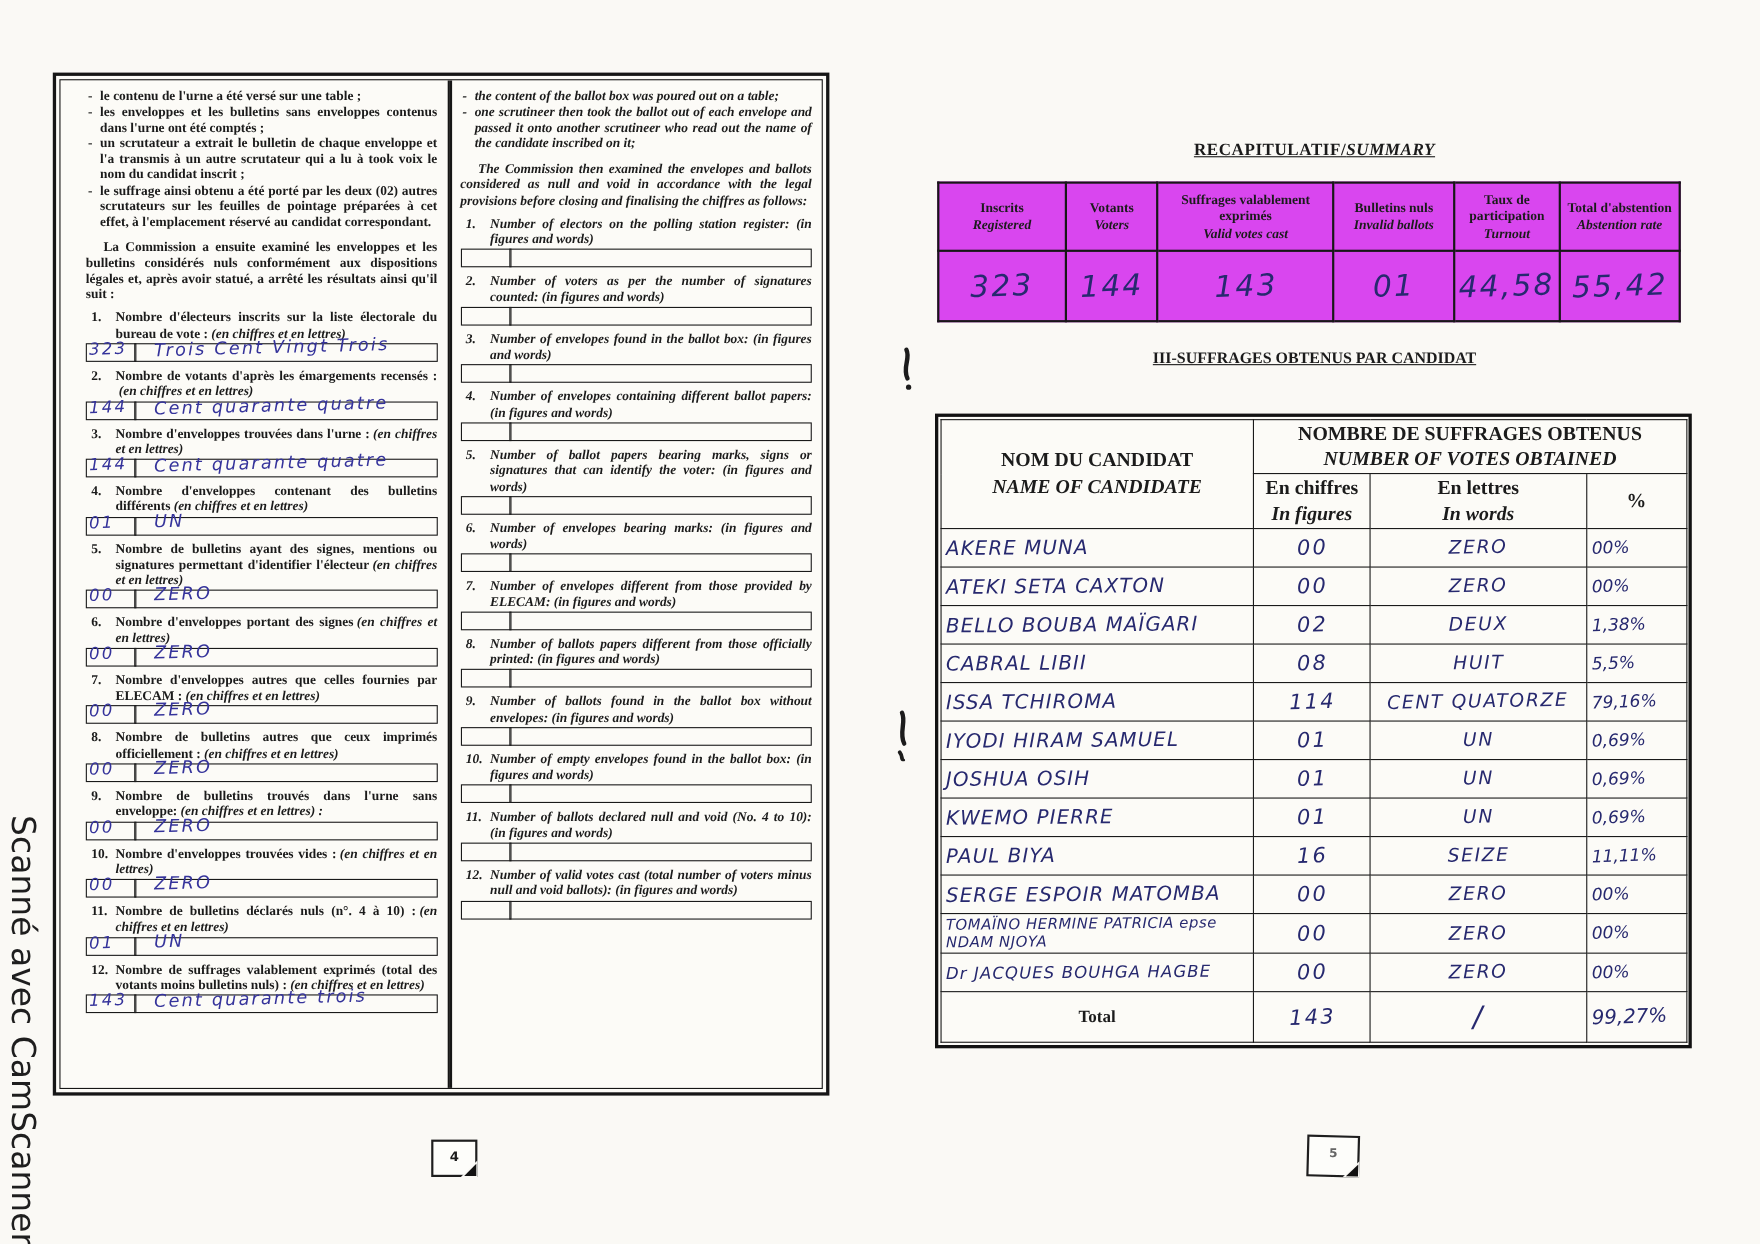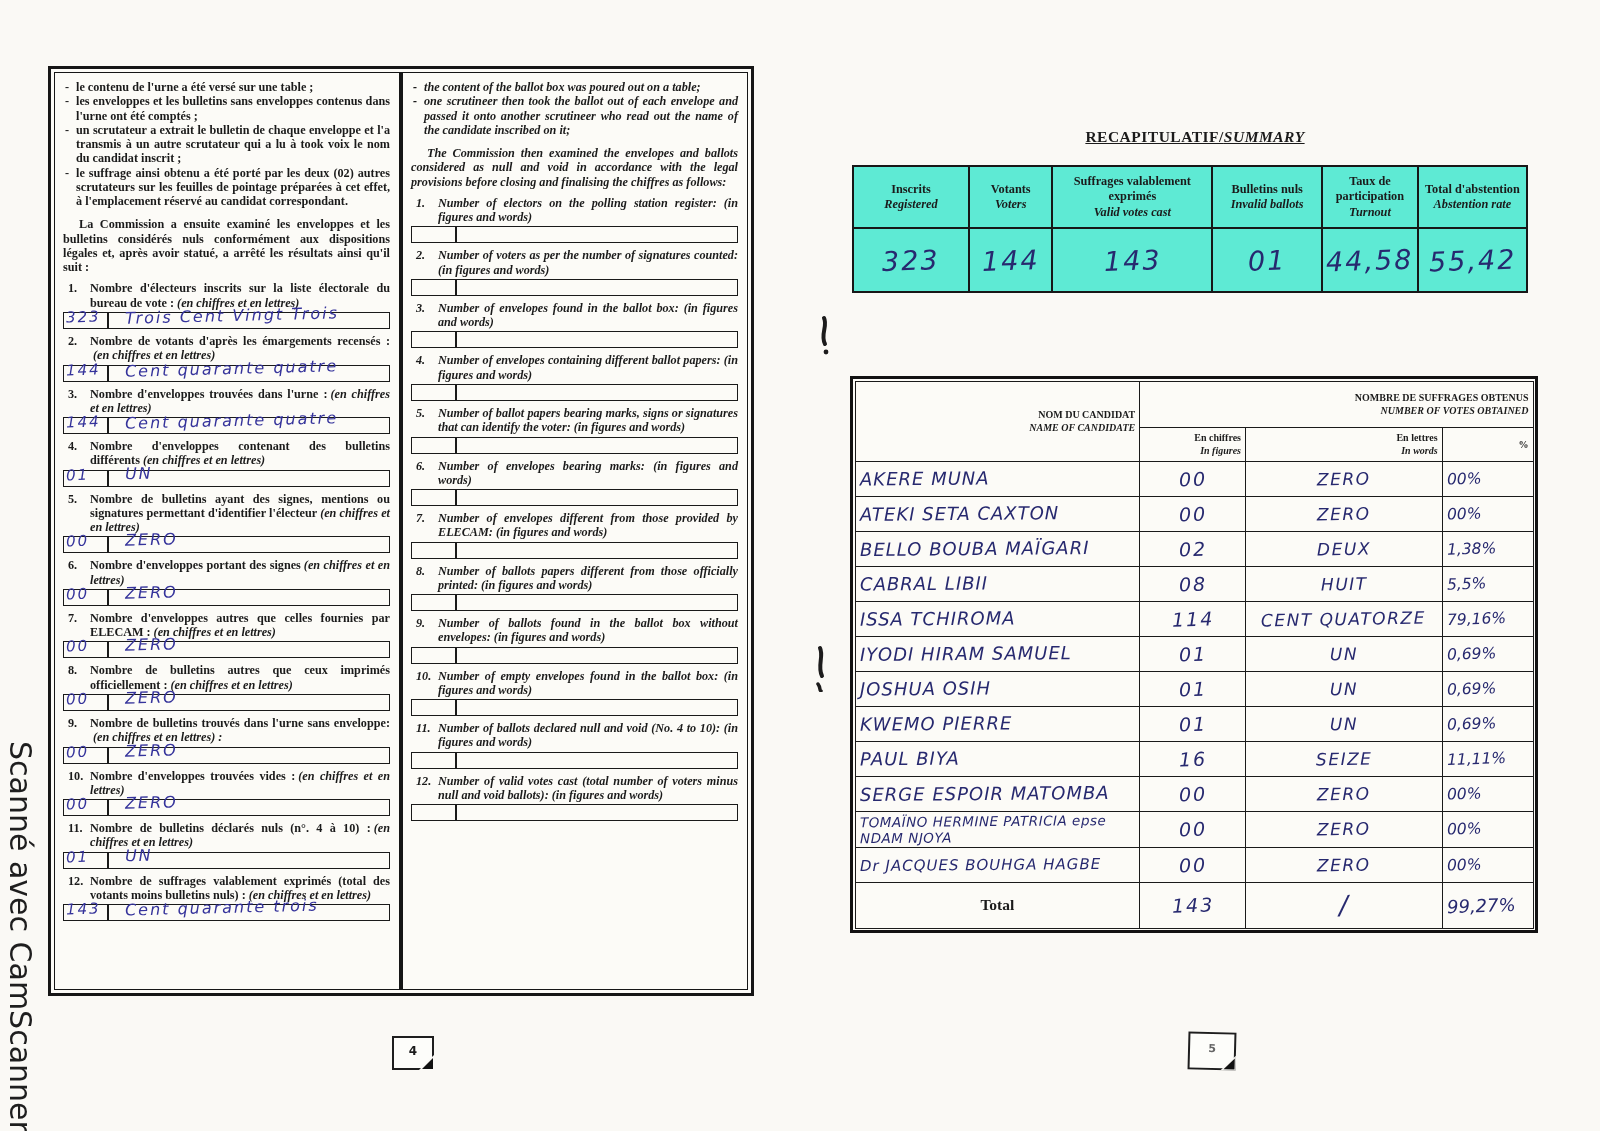--- a/index.html
+++ b/index.html
@@ -28,21 +28,21 @@
   
   .form-outer{
     position:absolute;left:48px;top:66px;width:706px;height:930px;
     border:3px solid #161616;background:#fcfbf7;padding:3px;box-sizing:border-box;
   }
   .form-inner{
     border:1.5px solid #161616;height:100%;box-sizing:border-box;
     display:flex;overflow:hidden;
   }
   .col{flex:1;padding:7px 9px 4px 8px;box-sizing:border-box;font-size:12.2px;line-height:1.17;}
-  .col.fr{border-right:2.5px solid #161616;}
+  .col.fr{border-right:2.5px solid #161616;margin-left:15px;}
   .col.en{border-left:2.5px solid #161616;font-style:italic;}
   .b{position:relative;padding-left:13px;text-align:justify;font-weight:bold;}
   .b::before{content:"-";position:absolute;left:2px;}
   .para{font-weight:bold;text-indent:16px;text-align:justify;margin-top:9px;}
   .items{margin-top:7px;}
   .item{margin-top:5px;}
   .item-text{font-weight:bold;padding-left:27px;position:relative;text-align:justify;}
   .item-num{position:absolute;left:5px;}
   .note{font-style:italic;margin-left:3px;}
   .boxrow{display:flex;height:17px;margin-top:2px;position:relative;}
@@ -63,40 +63,40 @@
   .sum-title{
     position:absolute;left:850px;top:128px;width:690px;text-align:center;
     font-size:15.5px;font-weight:bold;letter-spacing:.5px;
   }
   .sum-title .u{text-decoration:underline;}
   .it{font-style:italic;}
 
   table{border-collapse:collapse;}
   .sum-table{
     position:absolute;left:852px;top:165px;width:676px;table-layout:fixed;
-    background:#5eead4;
+    background:#d946ef;
   }
   .sum-table th,.sum-table td{border:2px solid #171717;text-align:center;vertical-align:middle;padding:2px 3px;}
   .sum-table th{height:56px;font-size:12.3px;line-height:1.25;}
   .sum-table td{height:58px;}
   .sub-en{font-weight:bold;font-style:italic;}
   .hwc{font-family:"DejaVu Sans", sans-serif;color:#27296f;font-style:italic;letter-spacing:2px;}
   .sum-val{font-size:27px;transform:rotate(-2deg);display:inline-block;}
 
   .votes-title{
     position:absolute;left:850px;top:317px;width:690px;text-align:center;
     font-size:14.5px;font-weight:bold;line-height:1.3;
   }
   .cand-wrap{
     position:absolute;left:850px;top:376px;width:688px;
     border:3.5px solid #121212;background:#fcfbf7;padding:1.5px;box-sizing:border-box;
   }
   .cand-table{width:100%;table-layout:fixed;}
   .cand-table th,.cand-table td{border:1.8px solid #1a1a1a;vertical-align:middle;padding:1px 4px;box-sizing:border-box;}
-  .cand-table th{font-size:10px;text-align:right;line-height:1.3;}
+  .cand-table th{font-size:18px;text-align:center;line-height:1.3;}
   .th1{height:46px;}
   .th2{height:34px;}
   .cand-table td{height:35px;}
   .cname{font-size:18px;letter-spacing:1px;transform:rotate(-.5deg);display:inline-block;}
   .cfig{font-size:19px;display:inline-block;transform:rotate(-2deg);}
   .cwords{font-size:17px;display:inline-block;transform:rotate(-1deg);letter-spacing:1.5px;}
   .cpct{font-size:15.5px;display:inline-block;transform:rotate(-2deg);letter-spacing:0;}
   td.c{text-align:center;}
   tr.small-name .cname{font-size:13.5px;letter-spacing:.5px;white-space:normal;line-height:1.2;}
   .total-row td{height:46px;}
@@ -414,20 +414,21 @@
       <td><span class="hwc sum-val">144</span></td>
       <td><span class="hwc sum-val">143</span></td>
       <td><span class="hwc sum-val">01</span></td>
       <td><span class="hwc sum-val">44,58</span></td>
       <td><span class="hwc sum-val">55,42</span></td>
     </tr>
   </tbody>
     </table>
 
   <div class="votes-title">
+    <div><span class="u" style="text-decoration:underline;">III-SUFFRAGES OBTENUS PAR CANDIDAT</span></div>
   </div>
 
   <div class="cand-wrap">
     <table class="cand-table">
       <colgroup>
           <col style="width:42%">
           <col style="width:15.6%">
           <col style="width:29%">
           <col style="width:13.4%">
         </colgroup>

